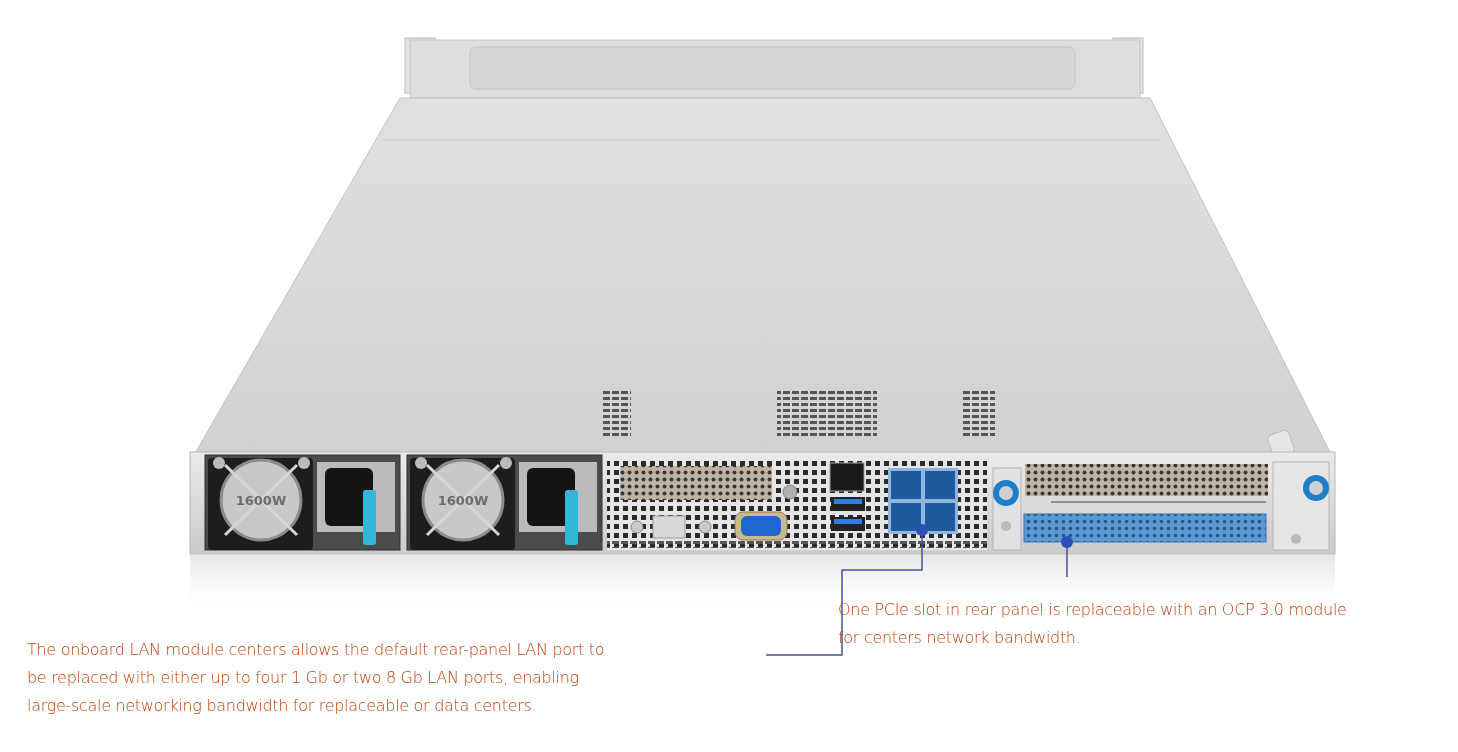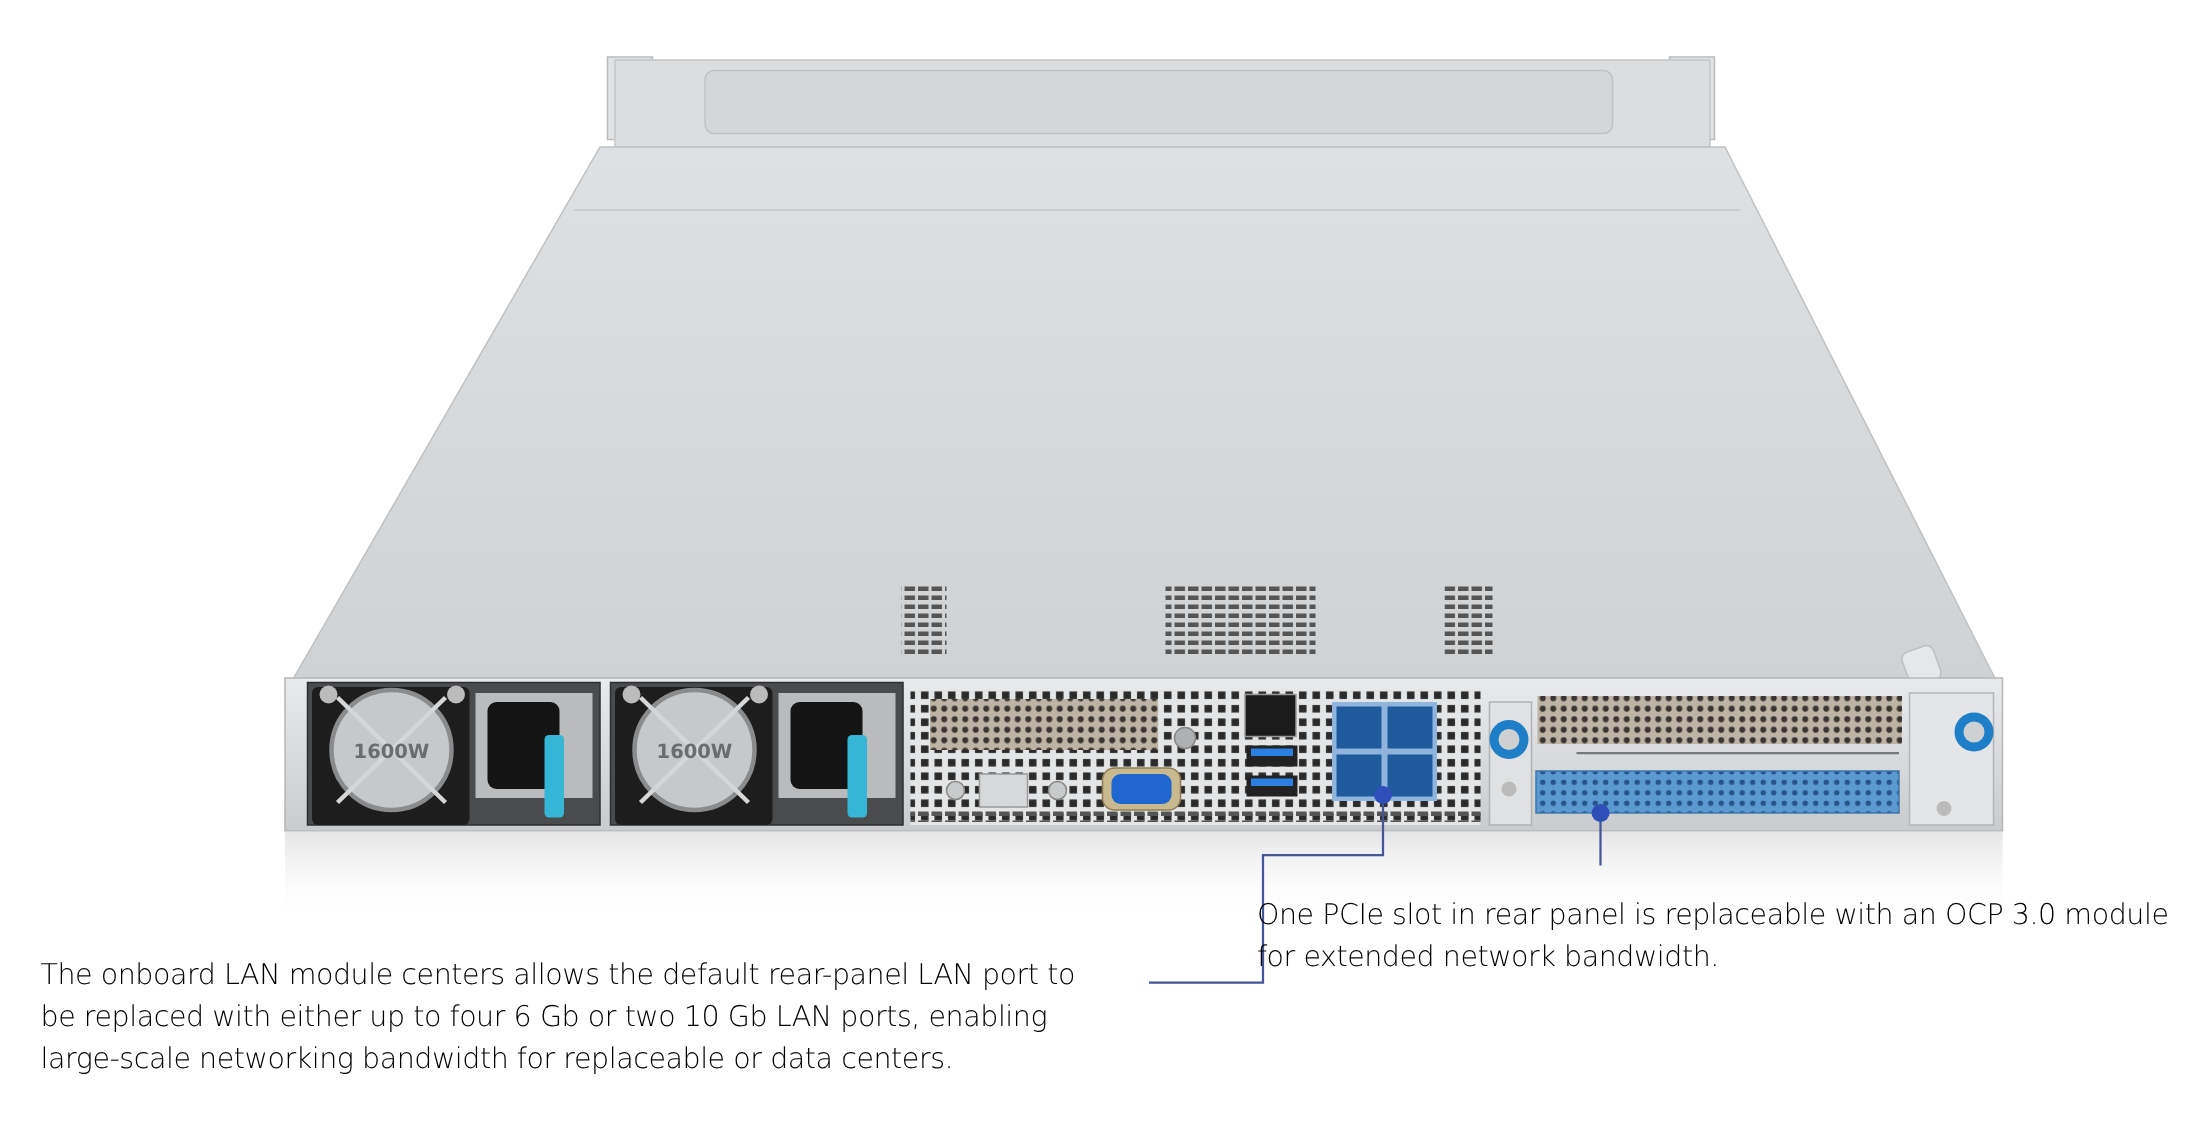--- a/index.html
+++ b/index.html
@@ -1,19 +1,19 @@
 <!DOCTYPE html>
 <html><head>
   <meta charset="utf-8">
   <style>
     html, body { margin: 0; padding: 0; background: #ffffff; }
     body { width: 1458px; height: 752px; position: relative; overflow: hidden;
            font-family: "Liberation Sans", "DejaVu Sans", sans-serif; }
     .stage { position: absolute; left: 0; top: 0; width: 1458px; height: 752px; padding-left: 45px; }
-    .caption { position: absolute; color: #000000; font-size: 19px; line-height: 28px;
+    .caption { position: absolute; color: #c2410c; font-size: 16px; line-height: 28px;
                font-family: "DejaVu Sans", "Liberation Sans", sans-serif; font-weight: 300;
                letter-spacing: -0.3px; }
     .caption-left { left: 27px; top: 636px; width: 700px; }
     .caption-right { left: 838px; top: 596px; width: 610px; }
     .caption span { display: block; white-space: nowrap; }
   </style>
 </head>
 <body>
 
 <div class="stage">
@@ -152,21 +152,21 @@
       <circle cx="877" cy="530" r="6" fill="#2f4fb8"></circle>
     </g>
     <g>
       <line x1="1022" y1="542" x2="1022" y2="577" stroke="#44569a" stroke-width="1.5"></line>
       <circle cx="1022" cy="542" r="6" fill="#2f4fb8"></circle>
     </g>
   </svg>
 
   <div class="caption caption-left">
     <span>The onboard LAN module centers allows the default rear-panel LAN port to</span>
-    <span>be replaced with either up to four 6 Gb or two 10 Gb LAN ports, enabling</span>
+    <span>be replaced with either up to four 1 Gb or two 8 Gb LAN ports, enabling</span>
     <span>large-scale networking bandwidth for replaceable or data centers.</span>
   </div>
 
   <div class="caption caption-right">
     <span>One PCIe slot in rear panel is replaceable with an OCP 3.0 module</span>
-    <span>for extended network bandwidth.</span>
+    <span>for centers network bandwidth.</span>
   </div>
 </div>
 
 </body></html>

